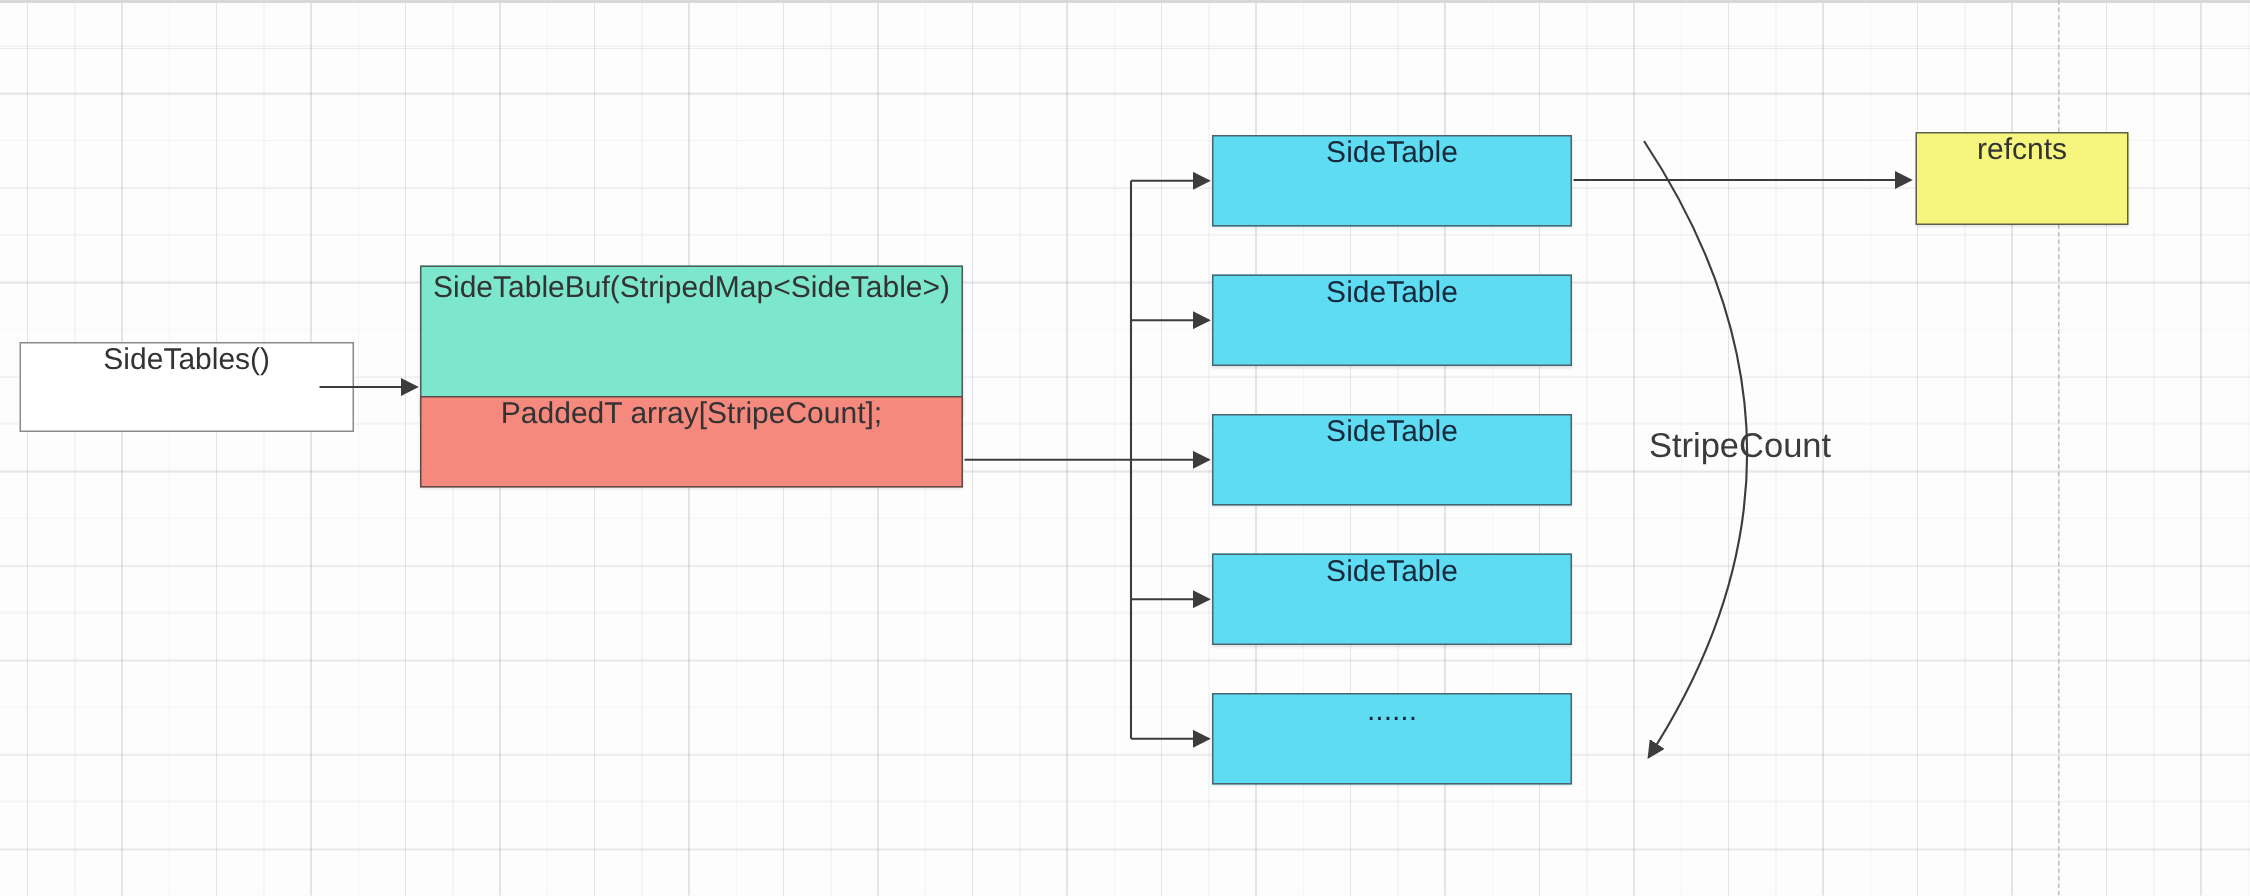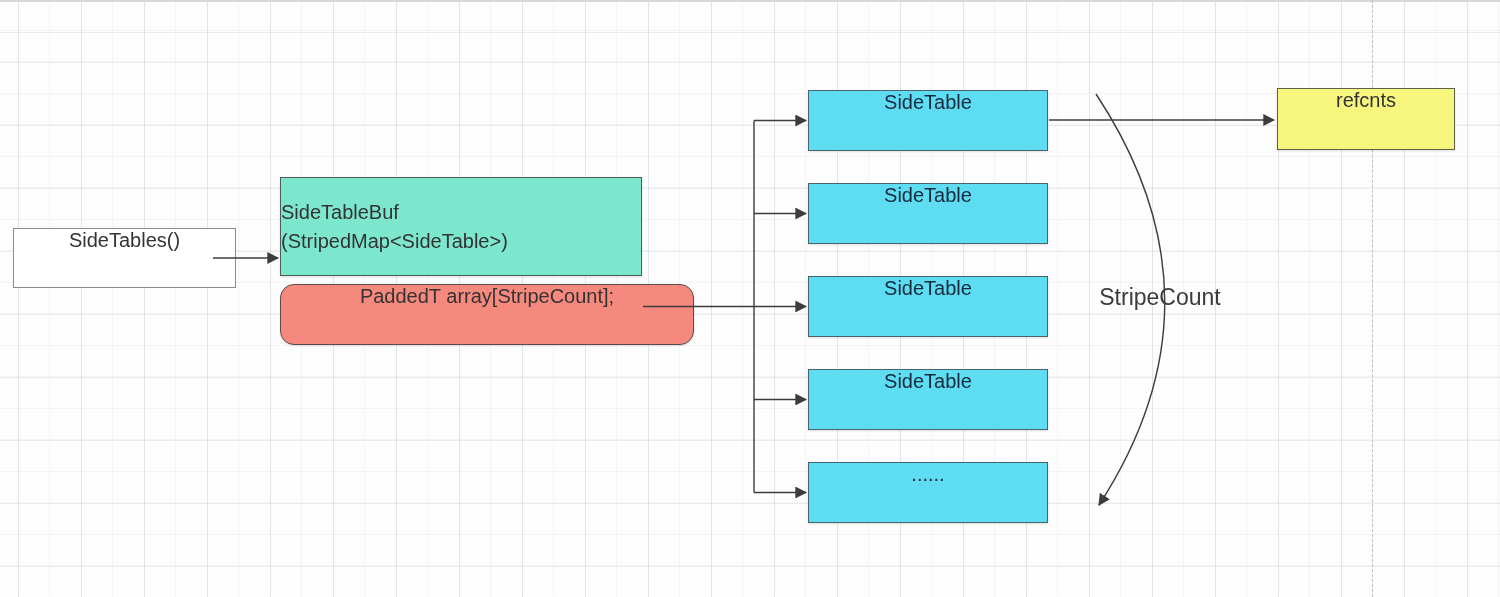--- a/index.html
+++ b/index.html
@@ -51,43 +51,42 @@
     box-shadow:0 1px 2px rgba(0,0,0,0.12);
   }
   #node-sidetables{
     left:13px;top:228px;width:223px;height:60px;
     background:#ffffff;border-color:#8a8a8a;
     box-shadow:none;
   }
   #node-sidetablebuf{
     left:280px;top:177px;width:362px;height:99px;
     background:var(--teal);
-    flex-direction:column;
+    flex-direction:row;
     line-height:29px;
     border-color:#4f5a58;
   }
   #node-paddedt{
-    left:280px;top:284px;width:414px;height:61px;
+    left:280px;top:264px;width:362px;height:61px;
     background:var(--salmon);
     border-color:#5a4a48;
-    border-radius:14px;
   }
   .sidetable-box{
     left:808px;width:240px;height:61px;
     background:var(--cyan);
     color:var(--text-navy);
     border-color:#49646f;
   }
   #sidetable-0{top:90px;}
   #sidetable-1{top:183px;}
   #sidetable-2{top:276px;}
   #sidetable-3{top:369px;}
   #sidetable-4{top:462px;}
   #node-refcnts{
-    left:1277px;top:88px;width:178px;height:62px;
+    left:1277px;top:88px;width:142px;height:62px;
     background:var(--yellow);
     border-color:#5f5f49;
   }
   #stripecount-label{
     position:absolute;
     left:1160px;top:297px;
     transform:translate(-50%,-50%);
     font-size:23px;
     color:#3b3b3b;
     white-space:nowrap;

